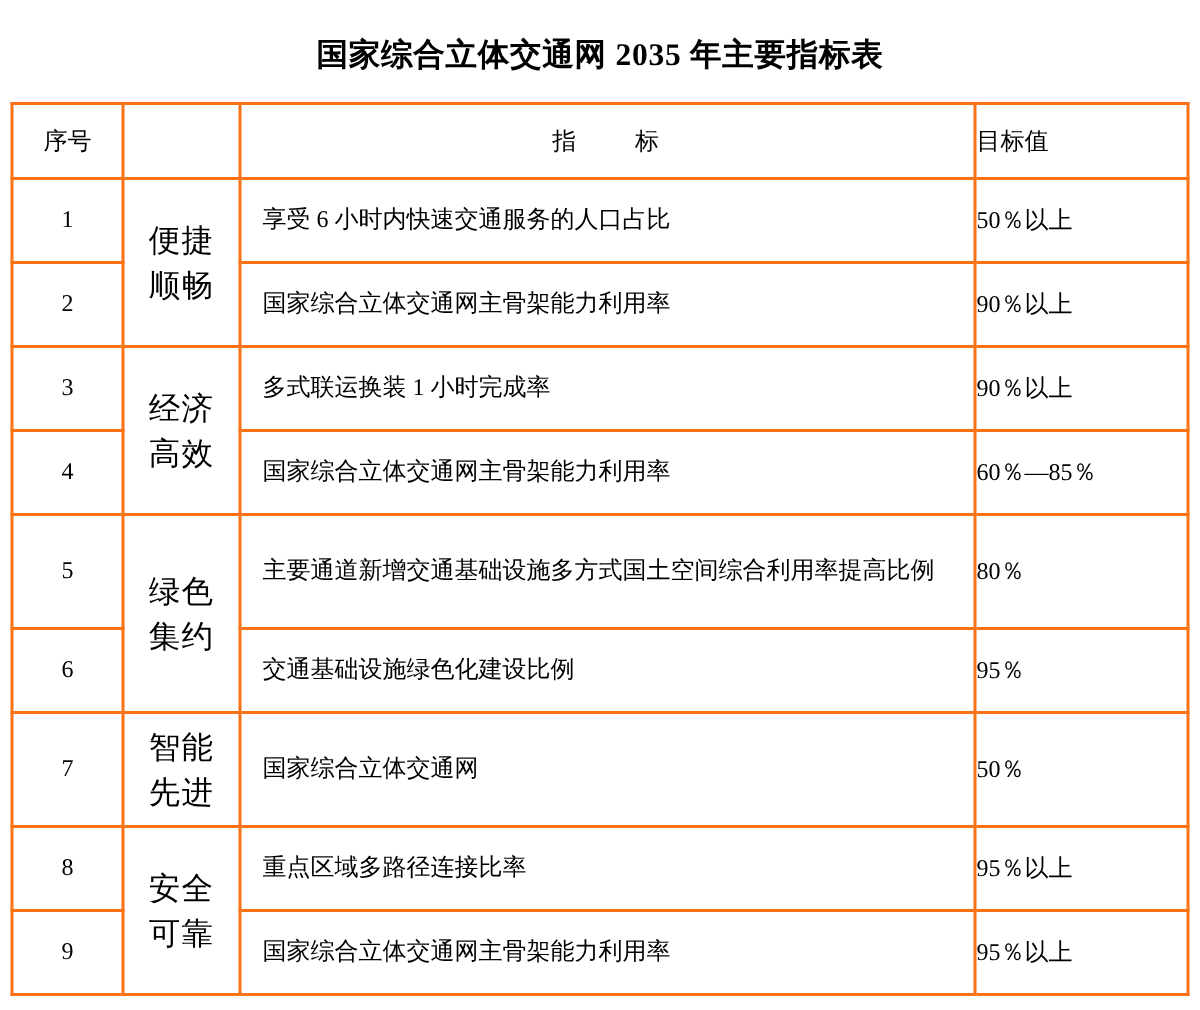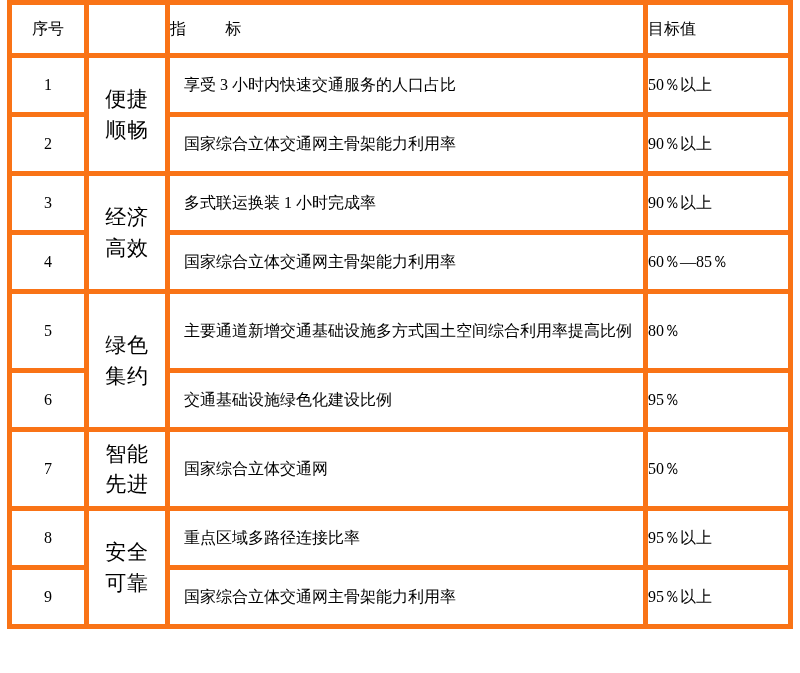--- a/index.html
+++ b/index.html
@@ -30,21 +30,21 @@
     font-family: "Liberation Serif", "DejaVu Serif", serif;
   }
   table.main-table {
     border-collapse: collapse;
     margin: 0 auto;
     width: 786px;
     table-layout: fixed;
   }
   table.main-table th,
   table.main-table td {
-    border: 5px solid #f97316;
+    border: 2px solid #f97316;
     font-weight: normal;
     font-size: 16px;
     font-family: "Liberation Serif", "DejaVu Serif", serif;
     padding: 0;
   }
   th.col-no, td.col-no {
     width: 72px;
     text-align: center;
   }
   th.col-cat, td.col-cat {
@@ -58,21 +58,21 @@
     width: 140px;
     text-align: left;
   }
   thead th {
     height: 48px;
     font-size: 17px;
     font-weight: bold;
     vertical-align: middle;
   }
   thead th.col-ind {
-    text-align: left;
+    text-align: center;
     letter-spacing: 0.15em;
   }
   tbody td {
     height: 54px;
     vertical-align: middle;
   }
   tbody td.col-no {
     font-size: 16px;
   }
   tbody td.col-cat {
@@ -94,39 +94,40 @@
   }
   tbody tr.tall td {
     height: 74px;
   }
 </style>
 </head>
 <body>
 
 <div class="page">
 
+  <div class="doc-title">国家综合立体交通网 2035 年主要指标表</div>
 
   <table class="main-table">
     <thead>
       <tr>
         <th class="col-no" colspan="1">序号</th>
         <th class="col-cat"></th>
         <th class="col-ind">指　　标</th>
         <th class="col-val">目标值</th>
       </tr>
     </thead>
     <tbody>
 
       <tr>
         <td class="col-no">1</td>
         <td class="col-cat" rowspan="2">
           <span class="cat-line">便捷</span>
           <span class="cat-line">顺畅</span>
         </td>
-        <td class="col-ind">享受 3 小时内快速交通服务的人口占比</td>
+        <td class="col-ind">享受 6 小时内快速交通服务的人口占比</td>
         <td class="col-val">50％以上</td>
       </tr>
 
       <tr>
         <td class="col-no">2</td>
         <td class="col-ind">国家综合立体交通网主骨架能力利用率</td>
         <td class="col-val">90％以上</td>
       </tr>
 
       <tr>

